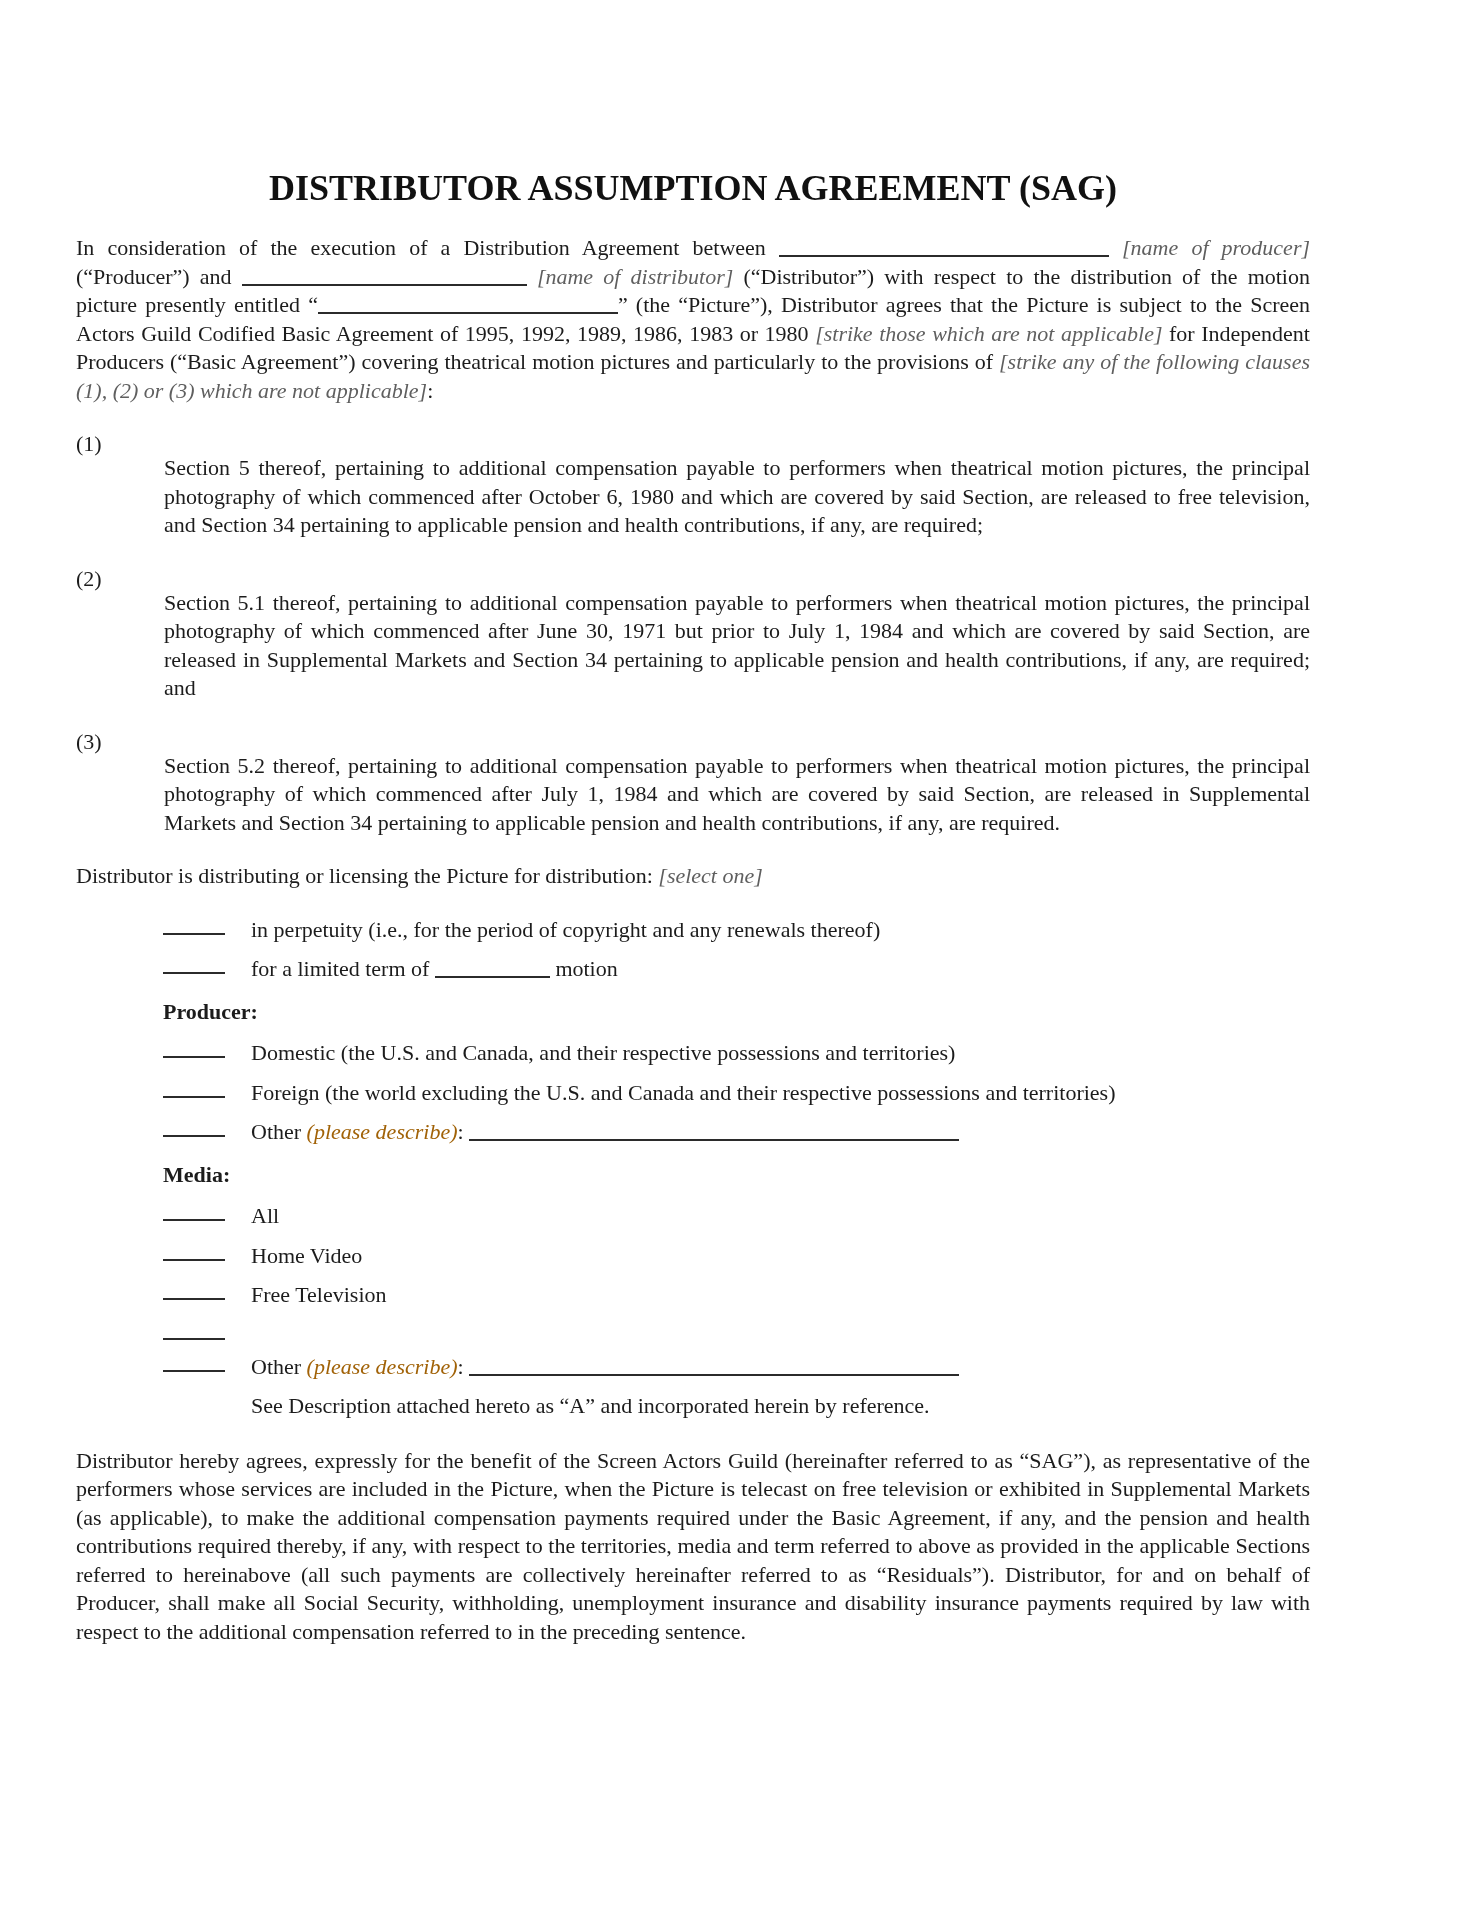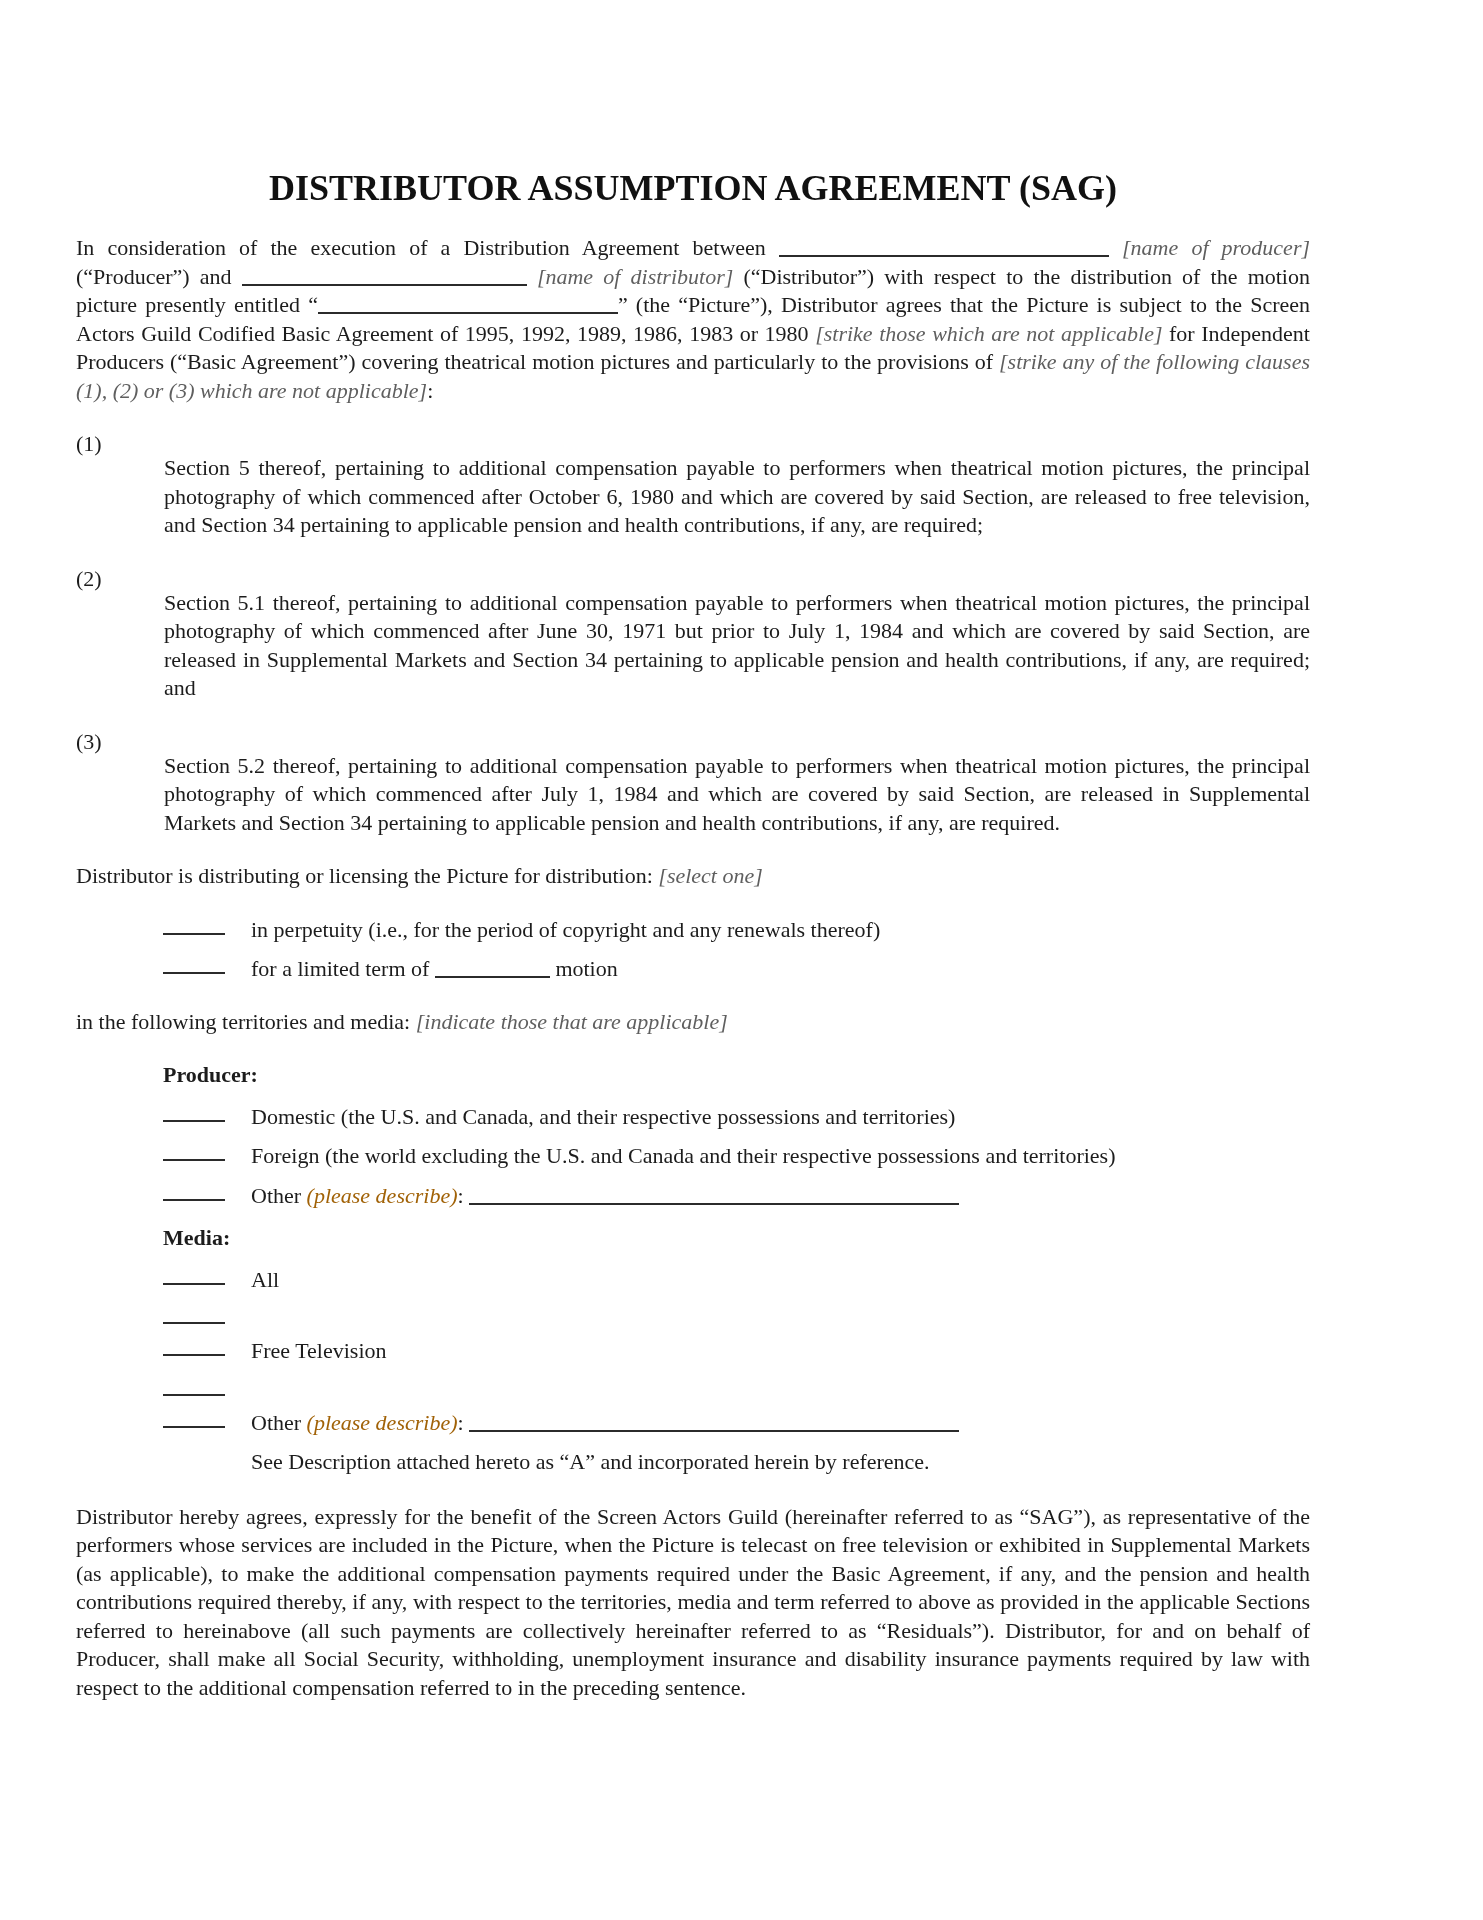--- a/index.html
+++ b/index.html
@@ -90,21 +90,20 @@
   <div class="crow">
     <span class="cblank-cell"><span class="blank rowblank"></span></span>
     <span class="clabel"><span>in perpetuity (i.e., for the period of copyright and any renewals thereof)</span></span>
   </div>
 
   <div class="crow">
     <span class="cblank-cell"><span class="blank rowblank"></span></span>
     <span class="clabel"><span>for a limited term of </span><span class="blank" style="width: 115px;"></span><span> motion</span></span>
   </div>
 
-  <p class="para mt gap-before"><span>in the following territories and media: </span><span class="bracket">[indicate those that are applicable]</span></p>
 
   <h2 class="subhead">Producer:</h2>
 
   <div class="crow">
     <span class="cblank-cell"><span class="blank rowblank"></span></span>
     <span class="clabel"><span>Domestic (the U.S. and Canada, and their respective possessions and territories)</span></span>
   </div>
 
   <div class="crow">
     <span class="cblank-cell"><span class="blank rowblank"></span></span>
@@ -118,20 +117,21 @@
 
   <h2 class="subhead">Media:</h2>
 
   <div class="crow">
     <span class="cblank-cell"><span class="blank rowblank"></span></span>
     <span class="clabel"><span>All</span></span>
   </div>
 
   <div class="crow">
     <span class="cblank-cell"><span class="blank rowblank"></span></span>
+    <span class="clabel"><span>Home Video</span></span>
   </div>
 
   <div class="crow">
     <span class="cblank-cell"><span class="blank rowblank"></span></span>
     <span class="clabel"><span>Free Television</span></span>
   </div>
 
   <div class="crow">
     <span class="cblank-cell"><span class="blank rowblank"></span></span>
   </div>

